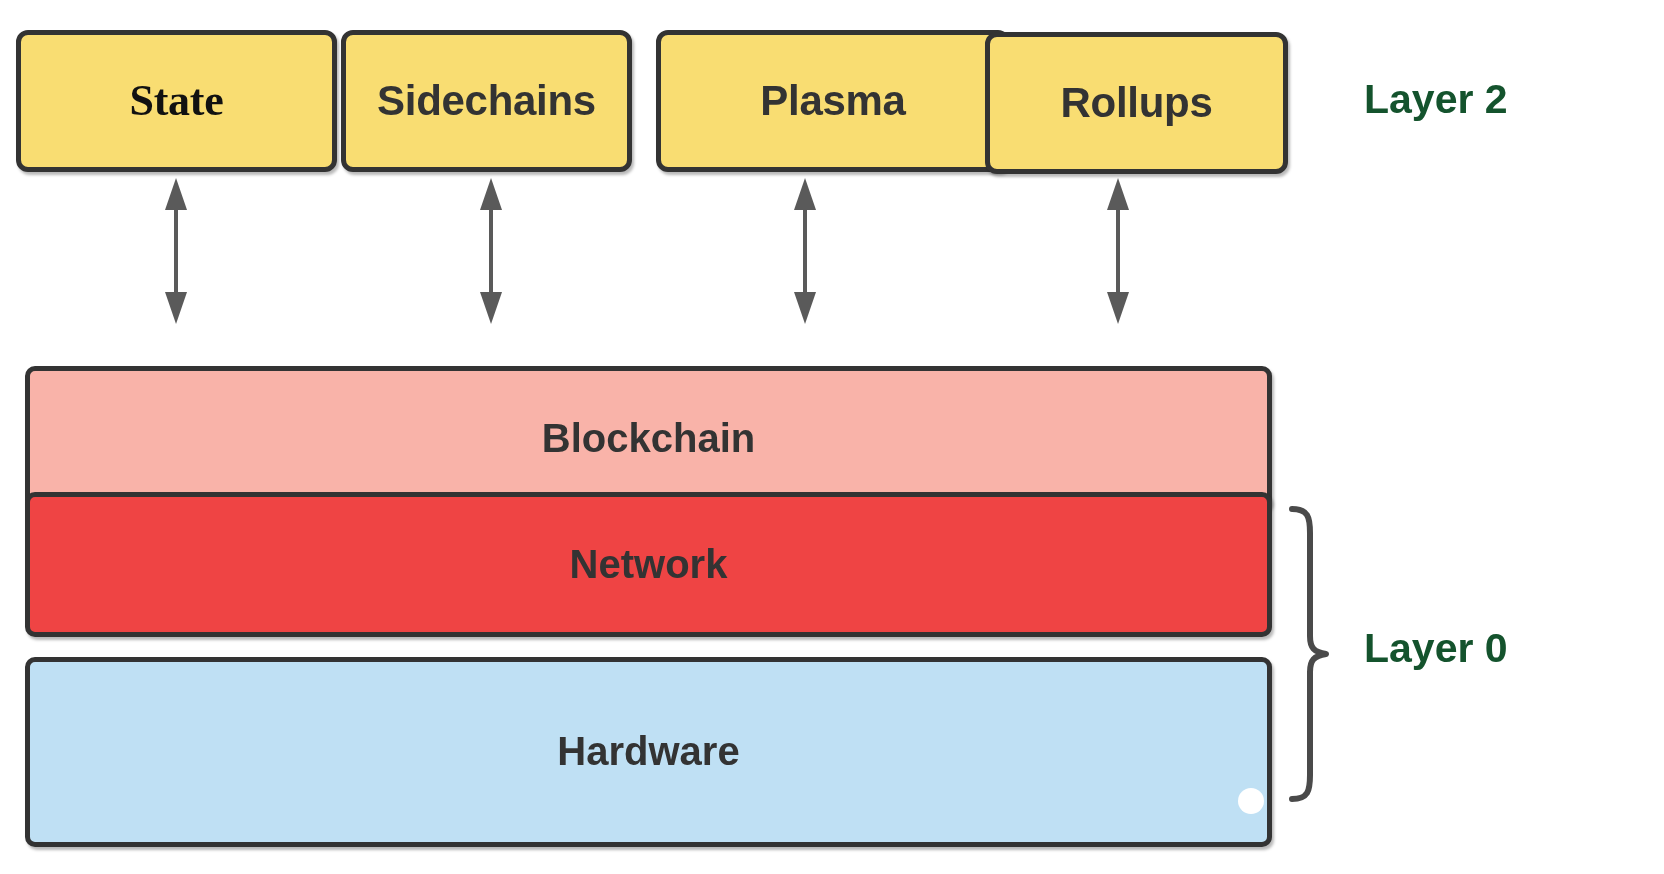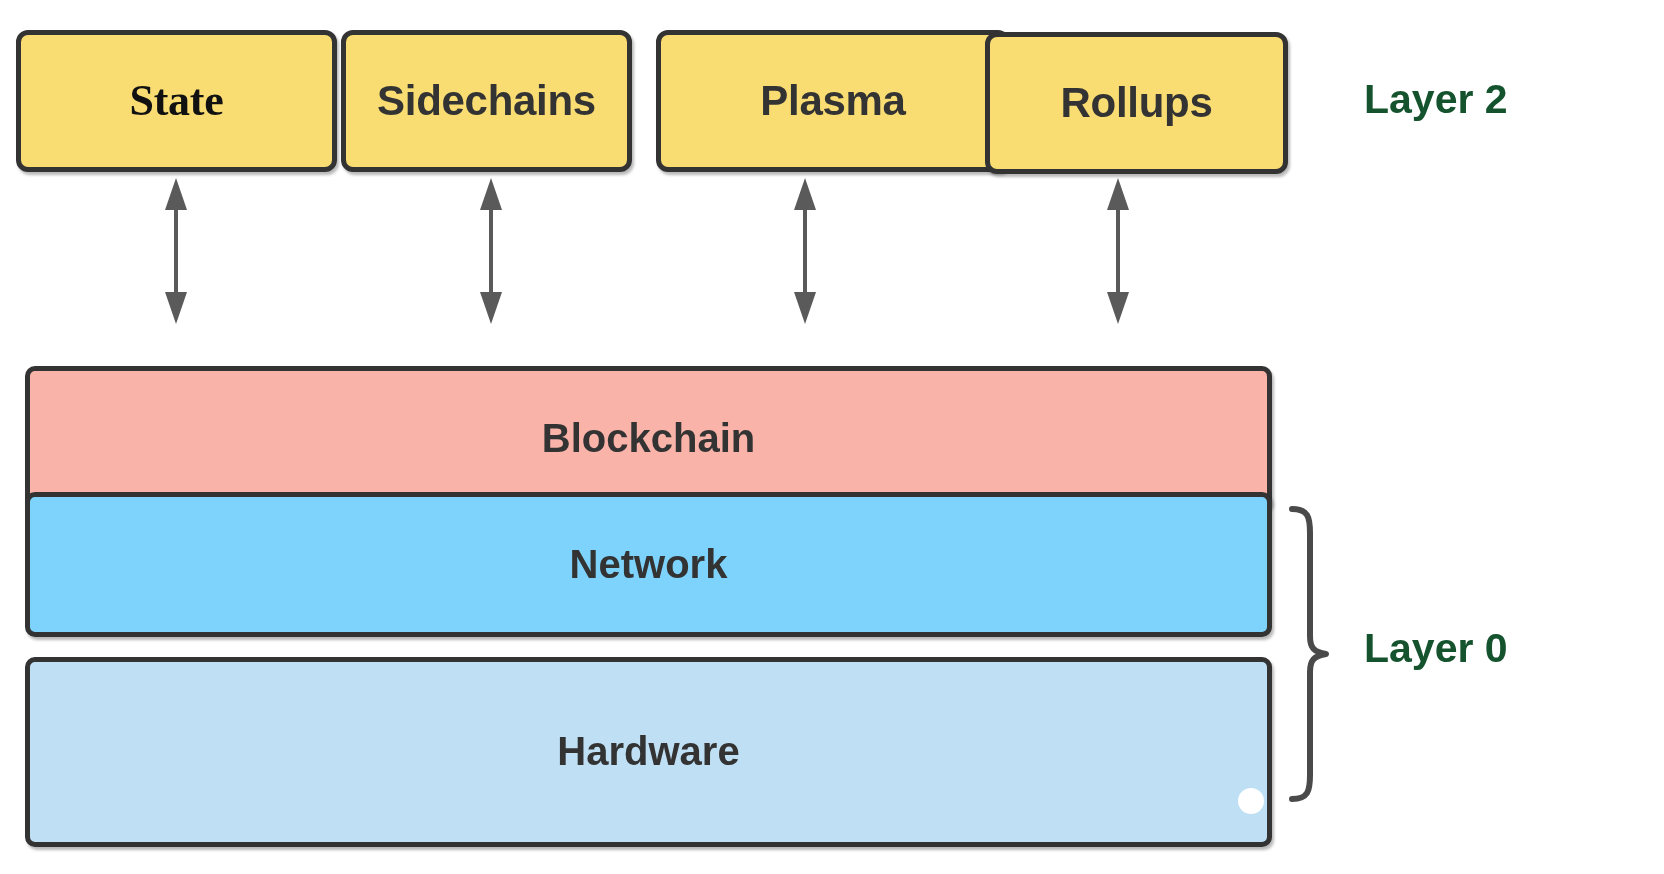--- a/index.html
+++ b/index.html
@@ -61,21 +61,21 @@
   #card-rollups   { left: 969px;  top: 32px;  width: 303px; height: 142px; margin-left: 16px; }
 
   
   .bar {
     font-size: 40px;
     border-radius: 10px;
     left: 25px;
     width: 1247px;
   }
   #bar-blockchain { background: #f9b3a9; top: 325px; height: 145px; margin-top: 41px; }
-  #bar-network    { background: #7dd3fc; top: 492px; height: 145px; }
+  #bar-network    { background: #ef4444; top: 492px; height: 145px; }
   #bar-hardware   { background: #bfe0f4; top: 657px; height: 150px; }
 
   
   #bar-hardware   { height: 190px; }
 
   
   .hw-artifact {
     position: absolute;
     left: 1238px;
     top: 788px;

